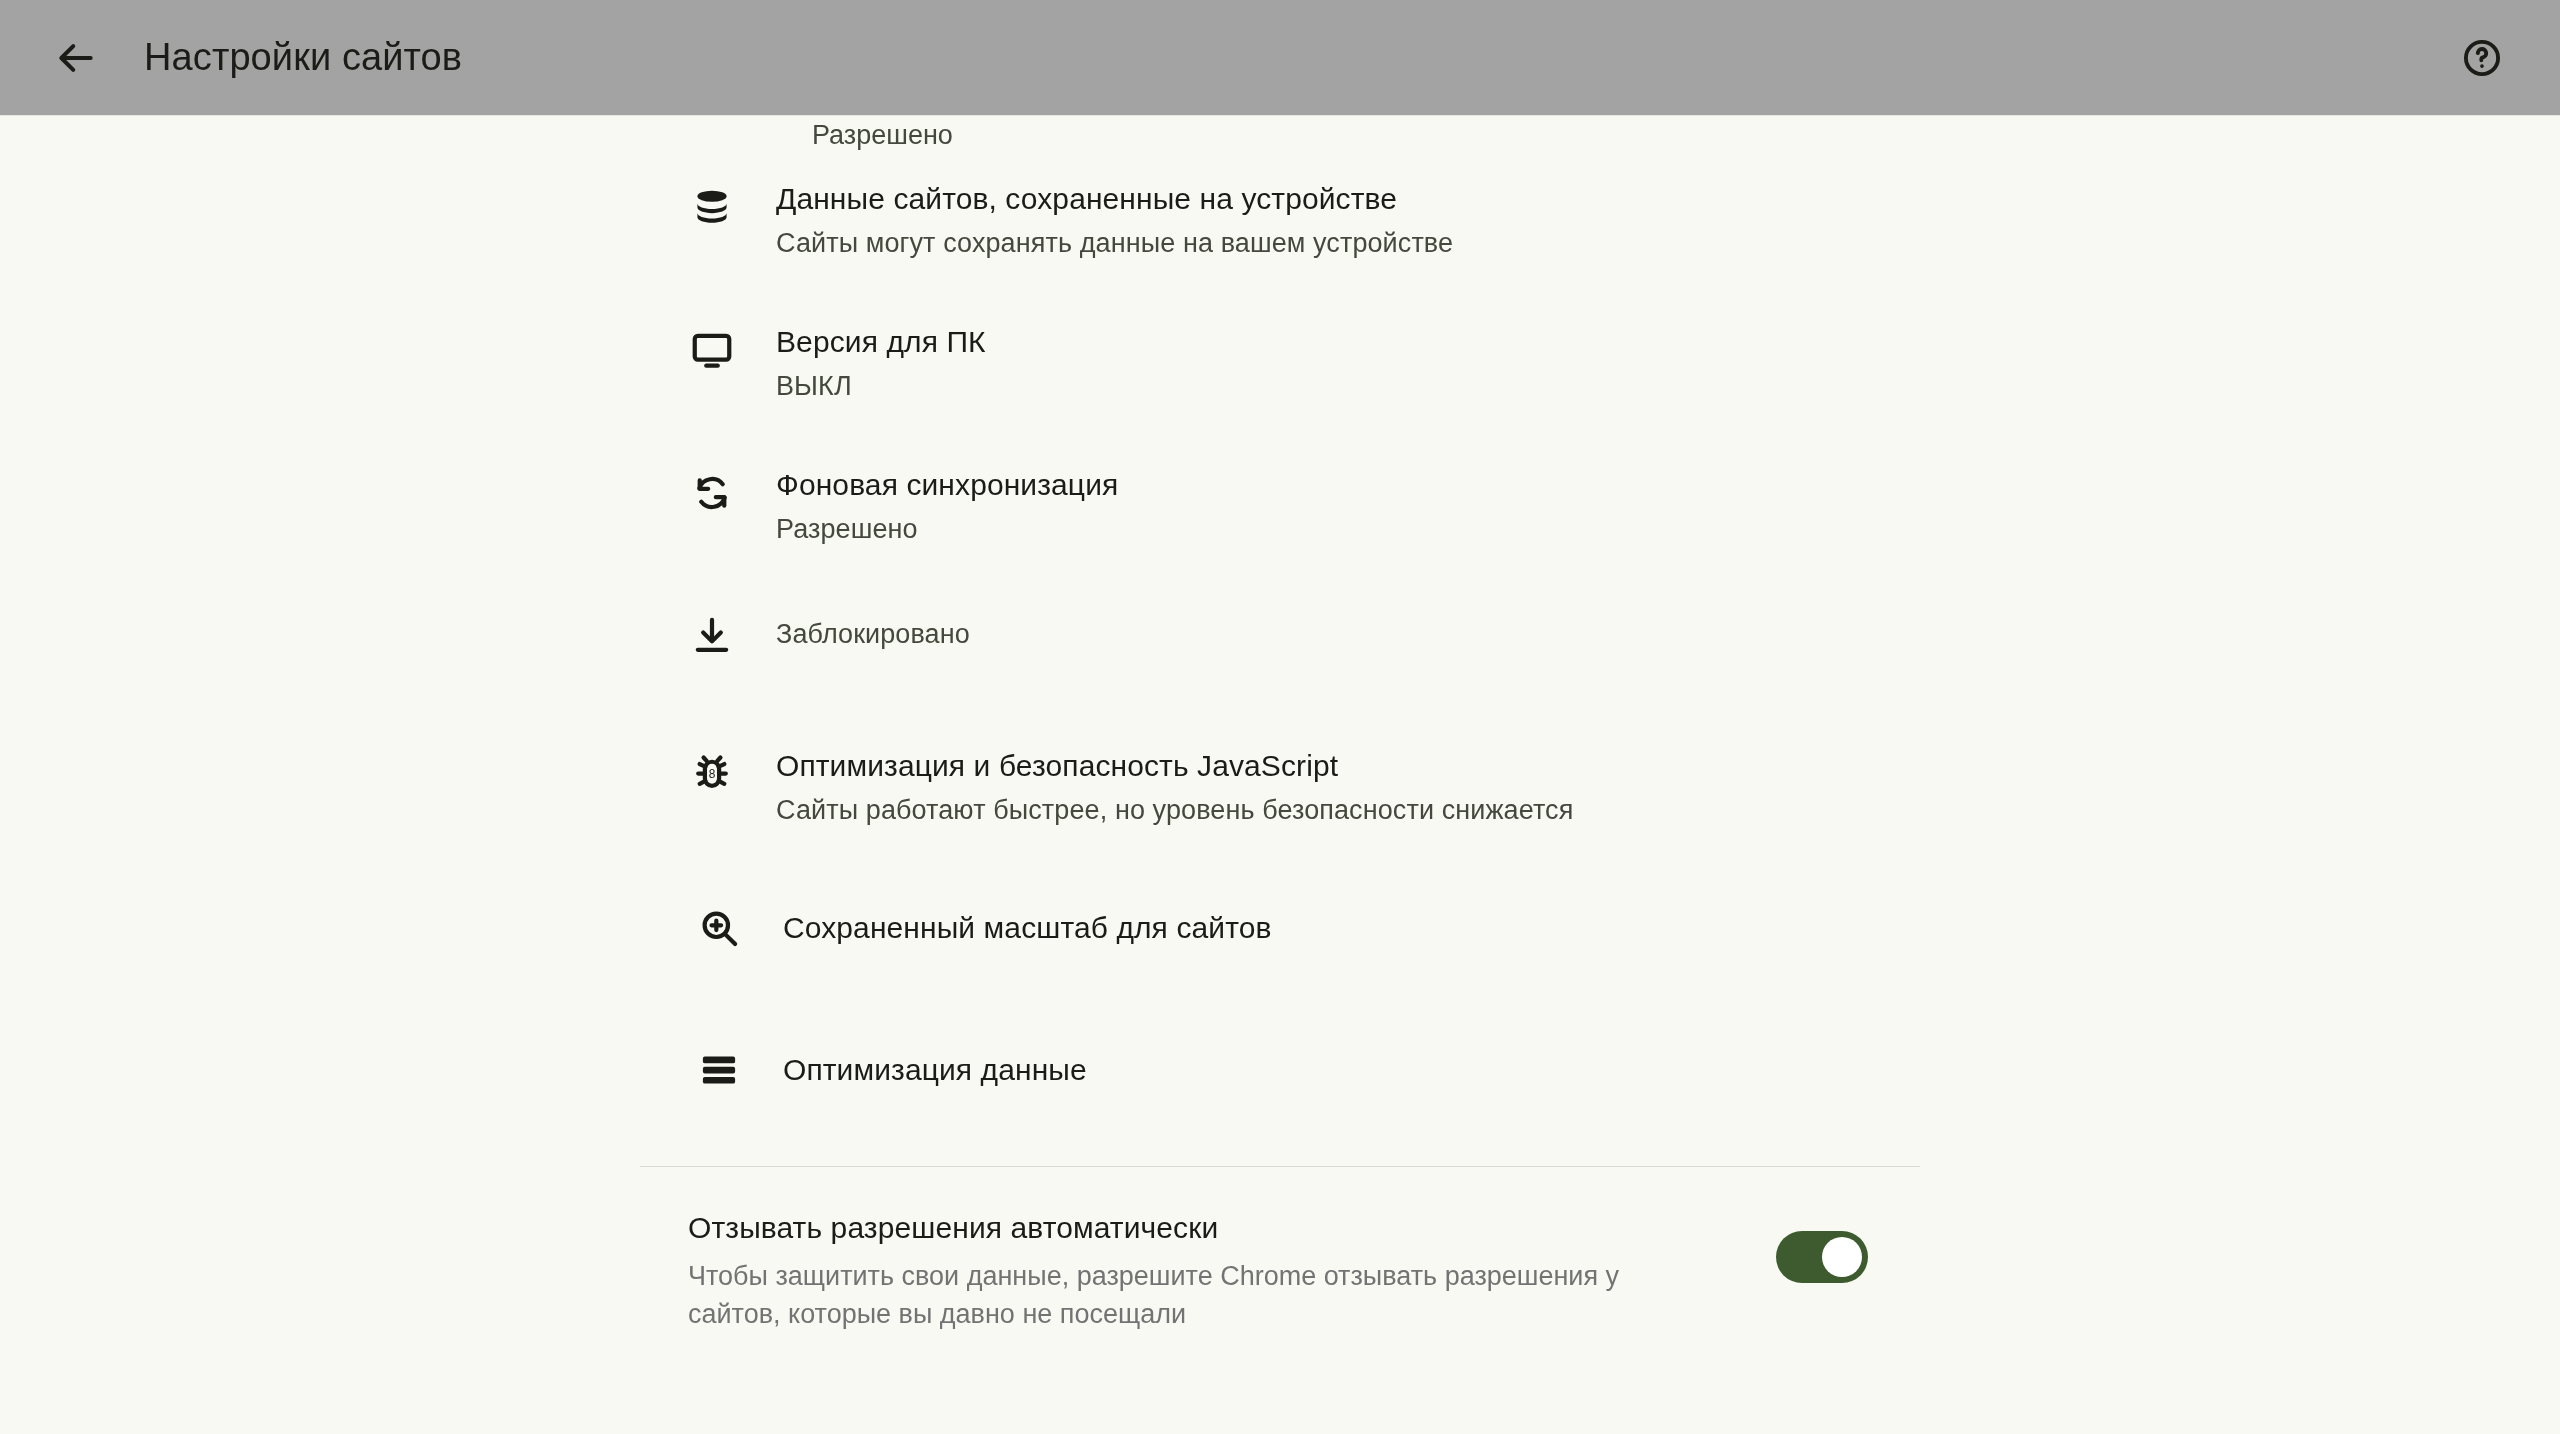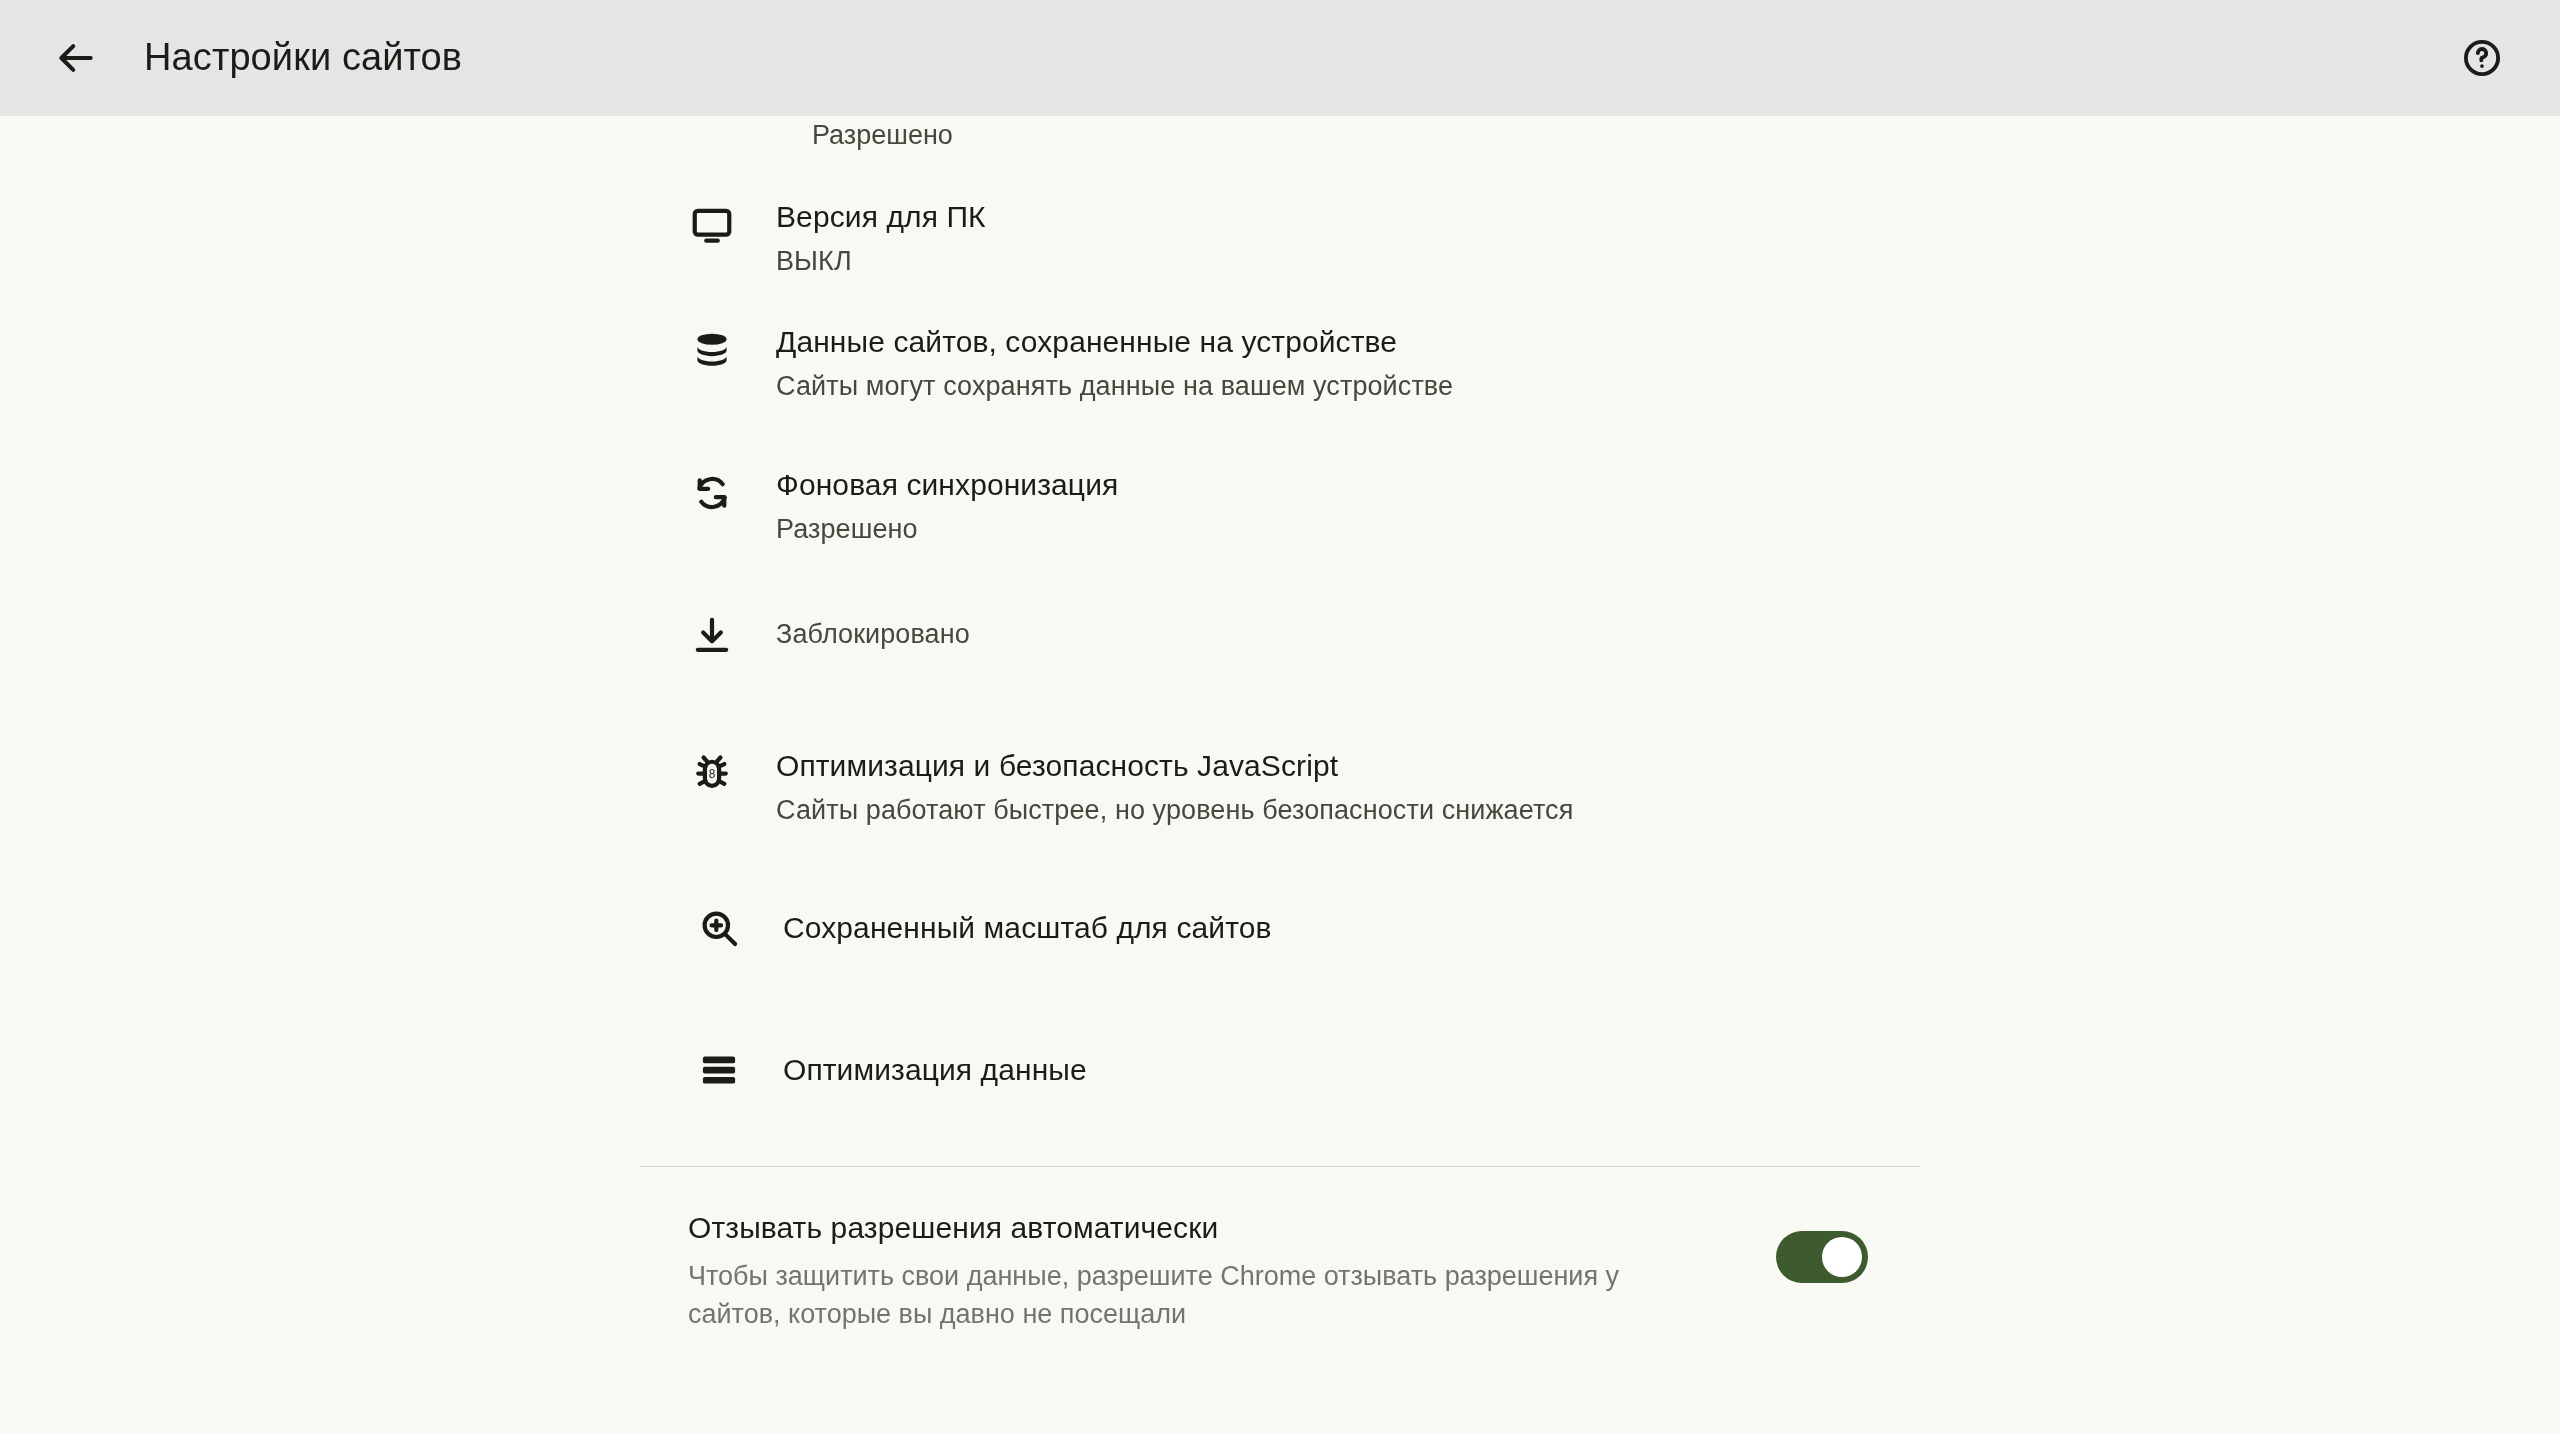--- a/index.html
+++ b/index.html
@@ -16,21 +16,21 @@
   .app {
     width: 2560px;
     height: 1434px;
     position: relative;
     background: #f8f9f3;
   }
 
   
   .appbar {
     height: 116px;
-    background: #e5e5e5;
+    background: #a3a3a3;
     display: flex;
     align-items: center;
     position: relative;
     border-bottom: 1px solid #e6e7e0;
     box-sizing: border-box;
   }
   .back-btn {
     width: 72px;
     height: 72px;
     margin-left: 40px;
@@ -219,44 +219,44 @@
   </div>
 
   <div class="content">
 
     <div class="clipped-row">
       <div class="clipped-sub">Разрешено</div>
     </div>
 
     <div class="list">
 
-      <div class="row r-desktop">
-        <div class="row-icon">
-          <svg width="46" height="46" viewBox="0 0 24 24">
-            <rect class="ico" x="3" y="4.6" width="18" height="12.4" rx="1.6"></rect>
-            <path class="ico" d="M9 20.2h6" stroke-linecap="round"></path>
-          </svg>
-        </div>
-        <div class="row-text">
-          <div class="row-title">Версия для ПК</div>
-          <div class="row-sub">ВЫКЛ</div>
-        </div>
-      </div>
-
       <div class="row r-data">
         <div class="row-icon">
           <svg width="46" height="46" viewBox="0 0 24 24">
             <ellipse cx="12" cy="6.4" rx="7.6" ry="2.9" fill="#1b1c17"></ellipse>
             <path d="M4.4 10.2c0 1.6 3.4 2.9 7.6 2.9s7.6-1.3 7.6-2.9v2.1c0 1.6-3.4 2.9-7.6 2.9s-7.6-1.3-7.6-2.9z" fill="#1b1c17"></path>
             <path d="M4.4 15.1c0 1.6 3.4 2.9 7.6 2.9s7.6-1.3 7.6-2.9v2.2c0 1.6-3.4 2.9-7.6 2.9s-7.6-1.3-7.6-2.9z" fill="#1b1c17"></path>
           </svg>
         </div>
         <div class="row-text">
           <div class="row-title">Данные сайтов, сохраненные на устройстве</div>
           <div class="row-sub">Сайты могут сохранять данные на вашем устройстве</div>
+        </div>
+      </div>
+
+      <div class="row r-desktop">
+        <div class="row-icon">
+          <svg width="46" height="46" viewBox="0 0 24 24">
+            <rect class="ico" x="3" y="4.6" width="18" height="12.4" rx="1.6"></rect>
+            <path class="ico" d="M9 20.2h6" stroke-linecap="round"></path>
+          </svg>
+        </div>
+        <div class="row-text">
+          <div class="row-title">Версия для ПК</div>
+          <div class="row-sub">ВЫКЛ</div>
         </div>
       </div>
 
       <div class="row r-bgsync">
         <div class="row-icon">
           <svg width="46" height="46" viewBox="0 0 24 24">
             <path class="ico" d="M5.4 9.6A7 7 0 0 1 17.6 7.4" stroke-linecap="round"></path>
             <path class="ico" d="M18.6 14.4A7 7 0 0 1 6.4 16.6" stroke-linecap="round"></path>
             <path class="ico" d="M5.6 5.4v4.4h4.4" stroke-linecap="round" stroke-linejoin="round"></path>
             <path class="ico" d="M18.4 18.6v-4.4H14" stroke-linecap="round" stroke-linejoin="round"></path>

